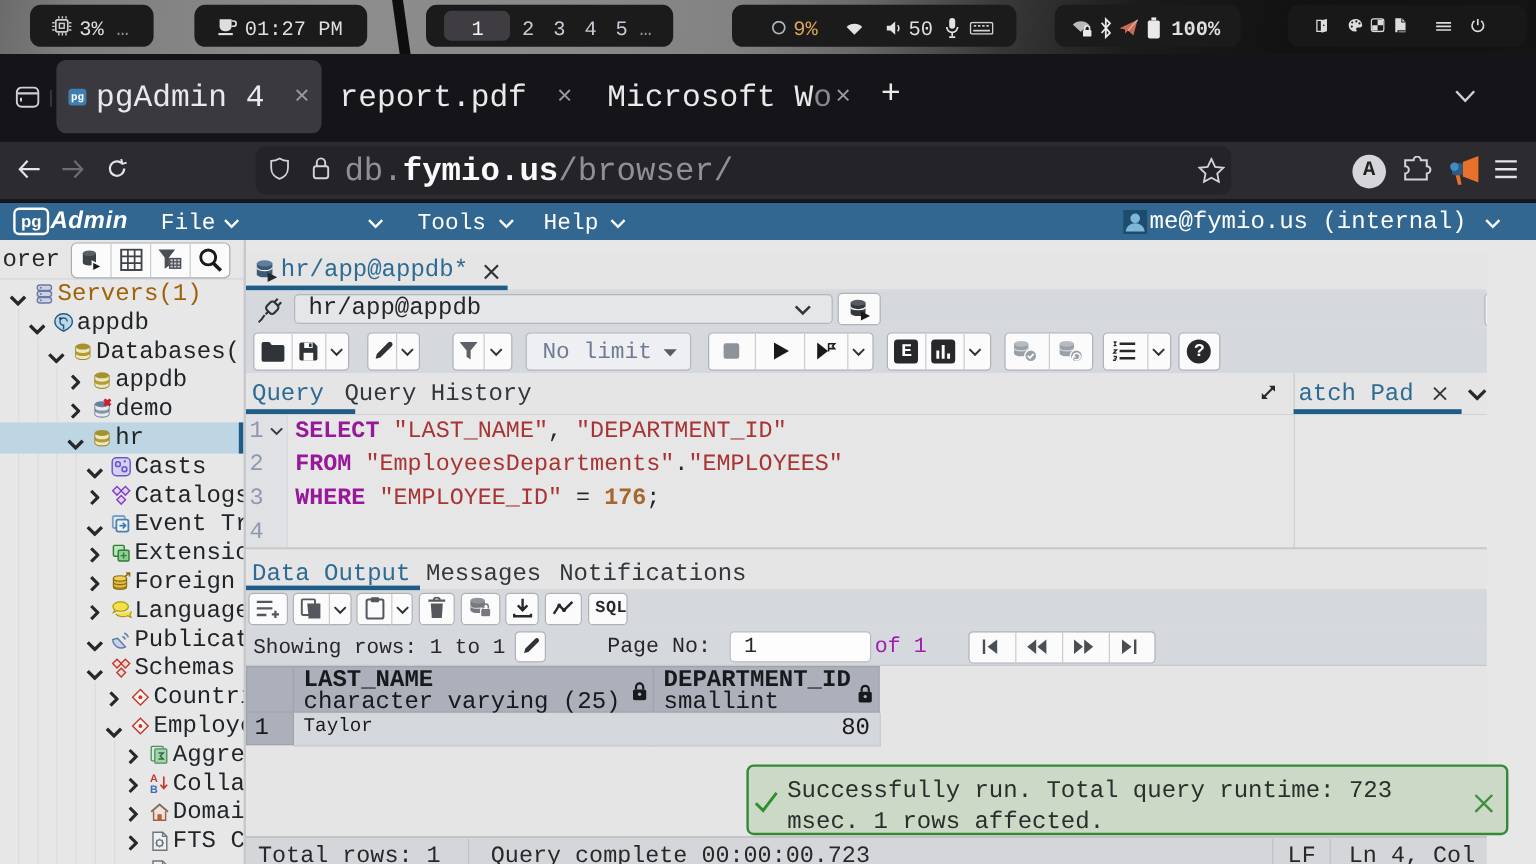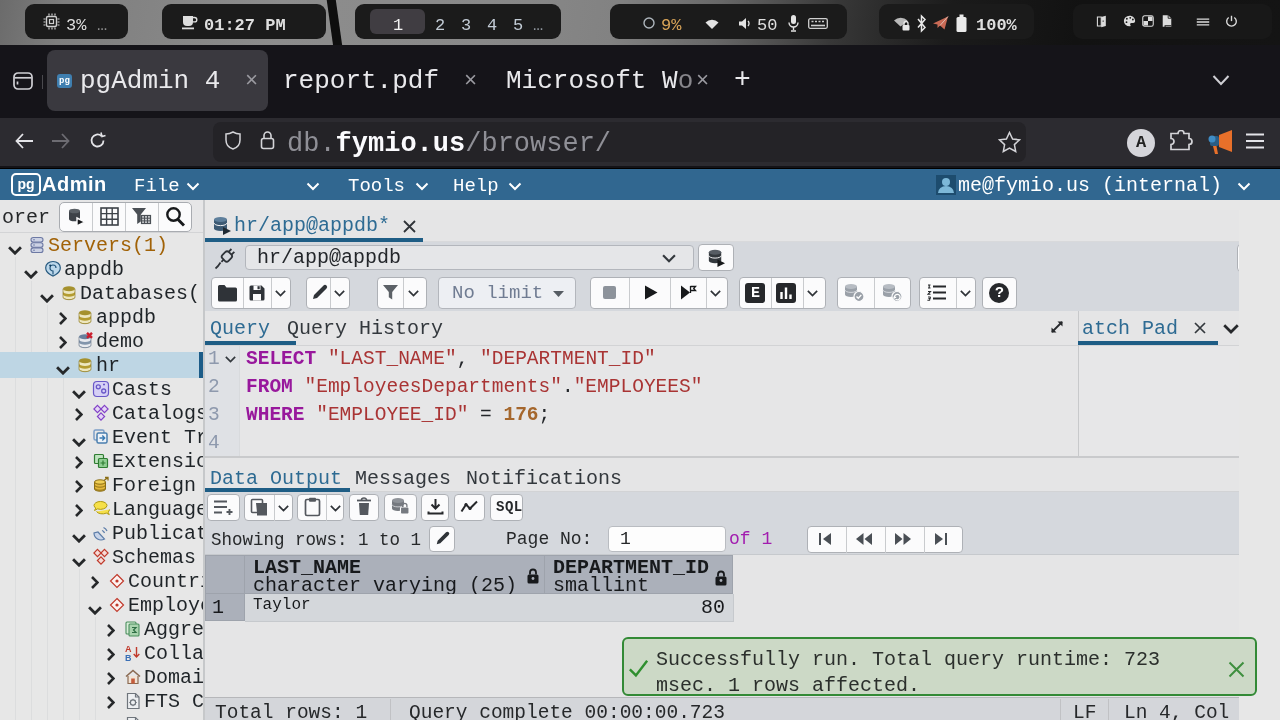--- a/index.html
+++ b/index.html
@@ -33,21 +33,21 @@
   <div class="wbox" style="left:25px;width:103px;">
     <svg class="ab" style="left:18px;top:9px" width="17" height="17" viewBox="0 0 17 17">
         <rect x="3.5" y="3.5" width="10" height="10" rx="1.5" fill="none" stroke="#cfcfcf" stroke-width="1.4"></rect>
         <rect x="6.5" y="6.5" width="4" height="4" fill="none" stroke="#cfcfcf" stroke-width="1.2"></rect>
         <path d="M6 0.5v2M9 0.5v2M12 0.5v2M6 14.5v2M9 14.5v2M12 14.5v2M0.5 6h2M0.5 9h2M0.5 12h2M14.5 6h2M14.5 9h2M14.5 12h2" stroke="#cfcfcf" stroke-width="1.2"></path>
       </svg>
     <span class="ab wtxt" style="left:41px;">3%</span>
     <span class="ab wtxt" style="left:72px;color:#8f8f8f;">…</span>
   </div>
 
-  <div class="wbox" style="left:162px;width:164px;font-weight:bold;">
+  <div class="wbox" style="left:162px;width:144px;">
     <svg class="ab" style="left:19px;top:10px" width="17" height="16" viewBox="0 0 17 16">
         <path d="M2 2h10v6a4 4 0 0 1-4 4H6a4 4 0 0 1-4-4z" fill="#dedede"></path>
         <path d="M12 3.5h1.6a1.8 1.8 0 0 1 0 4.4H12" fill="none" stroke="#dedede" stroke-width="1.4"></path>
         <rect x="1" y="13.5" width="12" height="1.8" fill="#dedede"></rect>
       </svg>
     <span class="ab wtxt" style="left:42px;">01:27 PM</span>
   </div>
 
   <div class="wbox" style="left:355px;width:206px;color:#c3ccd6;">
     <div class="ab" style="left:15px;top:5px;width:55px;height:25px;background:#403d42;border-radius:6px;"></div>
@@ -191,21 +191,21 @@
       <circle cx="7" cy="10" r="3.5" fill="#3f8cc4"></circle>
       <path d="M8 17 L10 25 H13 L11.5 17Z" fill="#e8702a"></path>
     </svg>
   <svg class="ab" style="left:1245px;top:15px" width="20" height="16" viewBox="0 0 20 16">
       <path d="M1 1.5h18M1 8h18M1 14.5h18" stroke="#e4e4e8" stroke-width="2"></path>
     </svg>
 </div>
 
 <div class="ab" id="pgbar">
   <div class="ab" style="left:11px;top:4px;width:26px;height:19px;border:2px solid #fff;border-radius:5px;color:#fff;font-size:14px;font-weight:bold;text-align:center;line-height:19px;font-family:'Liberation Sans',sans-serif;">pg</div>
-  <span class="ab" style="left:42px;top:4px;font-size:20px;font-weight:bold;font-family:'Liberation Sans',sans-serif;letter-spacing:0.5px;">Admin</span>
+  <span class="ab" style="left:42px;top:4px;font-size:20px;font-weight:bold;font-family:'Liberation Sans',sans-serif;letter-spacing:0.5px;font-style:italic;">Admin</span>
   <span class="ab" style="left:134px;top:6px;font-size:19px;">File</span>
   <svg class="ab" style="left:186px;top:13px" width="14" height="9" viewBox="0 0 14 9">
       <path d="M1.5 1.5 L7 7 L12.5 1.5" fill="none" stroke="#fff" stroke-width="2"></path>
     </svg>
   <span class="ab" style="left:230px;top:6px;font-size:19px;margin-top:27px;">Object</span>
   <svg class="ab" style="left:306px;top:13px" width="14" height="9" viewBox="0 0 14 9">
       <path d="M1.5 1.5 L7 7 L12.5 1.5" fill="none" stroke="#fff" stroke-width="2"></path>
     </svg>
   <span class="ab" style="left:348px;top:6px;font-size:19px;">Tools</span>
   <svg class="ab" style="left:415px;top:13px" width="14" height="9" viewBox="0 0 14 9">

